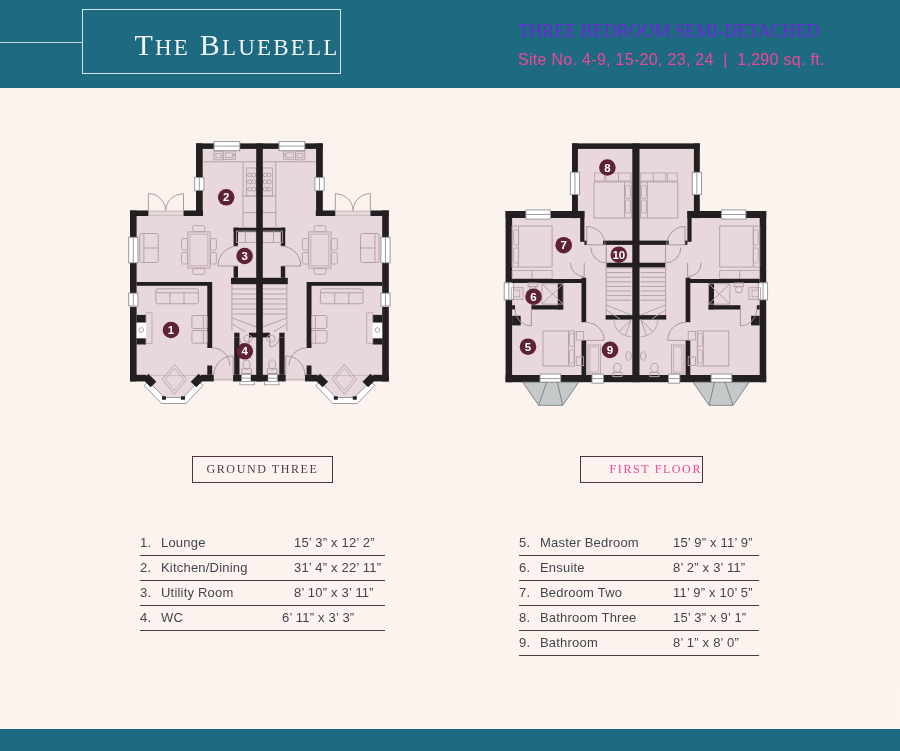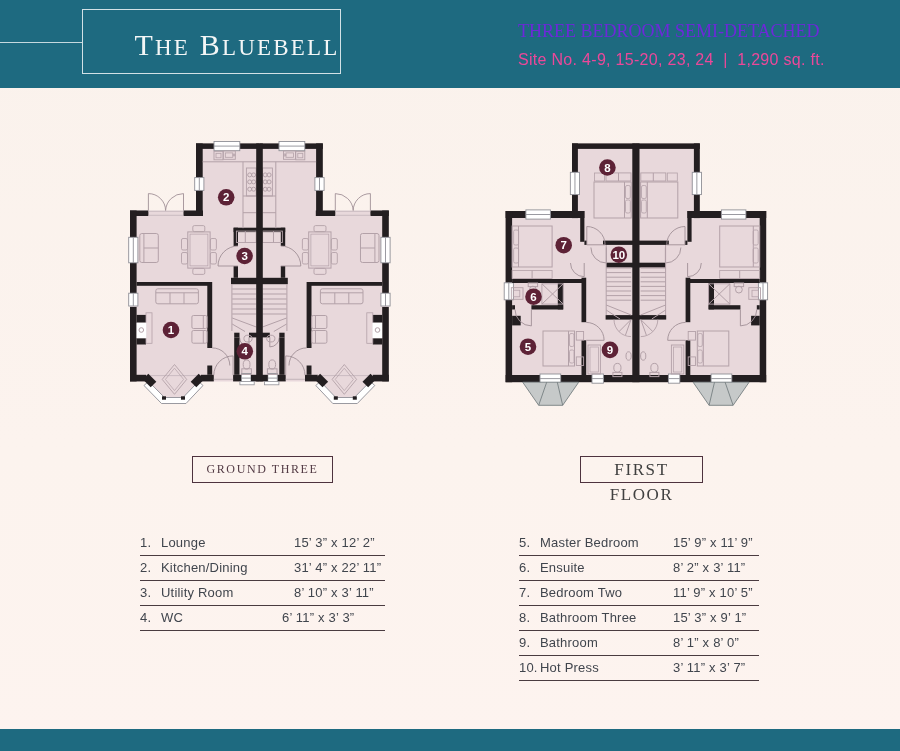--- a/index.html
+++ b/index.html
@@ -873,21 +873,21 @@
 
 <g>
       <circle cx="618.8" cy="254.7" r="8.3" fill="#5d2236"></circle>
       <text x="618.8" y="258.7" font-family="Liberation Sans, sans-serif" font-size="11.5" font-weight="bold" fill="#ffffff" text-anchor="middle">10</text>
     </g>
 
 </svg>
 
 <div class="serif" style="position:absolute;left:192px;top:456px;width:141px;height:27px;border:1.5px solid #4e323e;color:#533b45;font-size:12px;letter-spacing:1.6px;text-align:center;line-height:25px">GROUND THREE</div>
 
-<div class="serif" style="position:absolute;left:580px;top:456px;width:123px;height:27px;border:1.5px solid #4e323e;color:#404040;font-size:17px;letter-spacing:1.6px;text-align:center;line-height:25px">FIRST FLOOR</div>
+<div class="serif" style="position:absolute;left:580px;top:456px;width:123px;height:27px;border:1.5px solid #4e323e;color:#ec4899;font-size:12px;letter-spacing:1.6px;text-align:right;line-height:25px">FIRST FLOOR</div>
 
 <div class="legend">
 <div style="position:absolute;left:140px;top:531px;width:245px">
 
 <div style="height:25px;border-bottom:1.5px solid #4a3b40;position:relative">
         <span style="position:absolute;left:0;top:4px">1.</span>
         <span style="position:absolute;left:21px;top:4px">Lounge</span>
         <span style="position:absolute;left:154px;top:4px">15’ 3” x 12’ 2”</span>
       </div>
 
@@ -937,20 +937,15 @@
         <span style="position:absolute;left:21px;top:4px">Bathroom Three</span>
         <span style="position:absolute;left:154px;top:4px">15’ 3” x 9’ 1”</span>
       </div>
 
 <div style="height:25px;border-bottom:1.5px solid #4a3b40;position:relative">
         <span style="position:absolute;left:0;top:4px">9.</span>
         <span style="position:absolute;left:21px;top:4px">Bathroom</span>
         <span style="position:absolute;left:154px;top:4px">8’ 1” x 8’ 0”</span>
       </div>
 
-<div style="height:25px;border-bottom:1.5px solid #4a3b40;position:relative">
-        <span style="position:absolute;left:0;top:4px">10.</span>
-        <span style="position:absolute;left:21px;top:4px">Hot Press</span>
-        <span style="position:absolute;left:154px;top:4px">3’ 11” x 3’ 7”</span>
-      </div>
 </div>
 </div>
 
 <div style="position:absolute;left:0;top:729px;width:900px;height:22px;background:#1e6a80"></div>
 </body></html>

